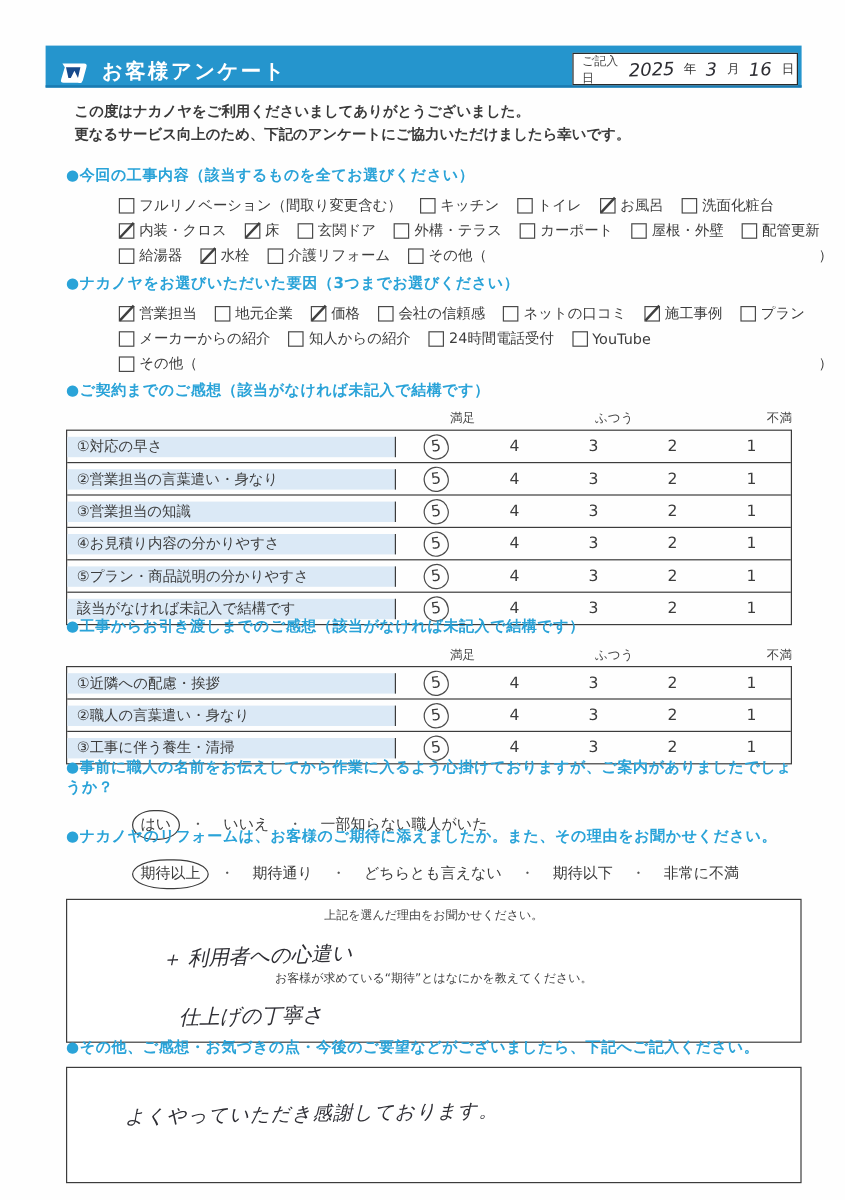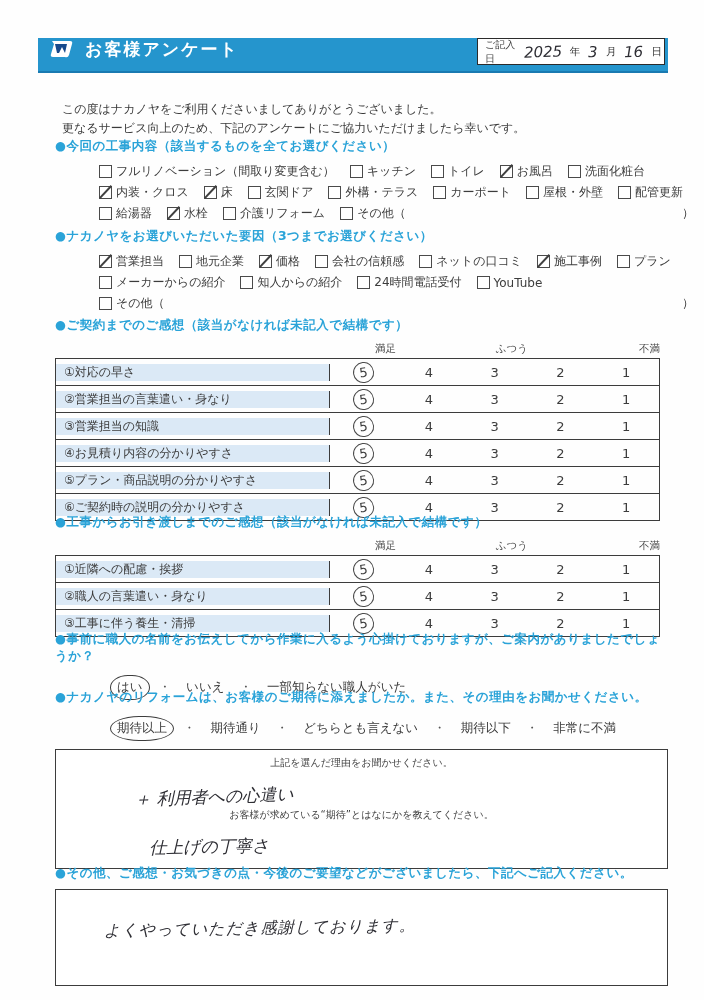--- a/index.html
+++ b/index.html
@@ -1,30 +1,30 @@
 <!DOCTYPE html>
 <html lang="ja"><head>
 <meta charset="utf-8">
 <style>
   html,body{margin:0;padding:0;background:#ffffff;}
   .page{position:relative;width:704px;height:1000px;background:#fefefe;overflow:hidden;
         font-family:"DejaVu Sans","Liberation Sans",sans-serif;color:#3c3c3c;}
   
   .bar{position:absolute;left:38px;top:38px;width:630px;height:35px;background:#2595cd;
-       border-bottom:2px solid #1a7ab1;display:flex;align-items:flex-start;box-sizing:border-box;}
+       border-bottom:2px solid #1a7ab1;display:flex;align-items:flex-end;box-sizing:border-box;}
   .logo{margin-left:11px;width:27px;height:21px;flex:0 0 auto;}
   .title{color:#ffffff;font-size:17px;font-weight:bold;letter-spacing:2px;margin-left:9px;}
   .datebox{margin-left:auto;margin-right:3px;background:#ffffff;border:1px solid #2b2b2b;
            height:27px;width:188px;display:flex;align-items:center;font-size:10px;box-sizing:border-box;}
   .datebox .lbl{margin-left:7px;color:#444;}
   .datebox .unit{font-size:10.5px;color:#333;margin:0 2px;}
   .hw{font-style:italic;color:#2e2e34;}
   .datebox .hw{font-size:15px;margin:0 6px;transform:rotate(-2deg);}
   
-  .intro{position:absolute;left:62px;top:100px;font-size:12px;line-height:19px;color:#3a3a3a;}
+  .intro{position:absolute;left:62px;top:84px;font-size:12px;line-height:19px;color:#3a3a3a;font-weight:bold;}
   
   .sec{position:absolute;left:55px;width:613px;}
   .heading{font-size:12.5px;font-weight:bold;color:#2aa3d8;letter-spacing:0.5px;}
   .cb-rows{margin-top:6px;}
   .cb-row{display:flex;align-items:center;height:21px;font-size:12px;width:605px;padding-left:44px;}
   .cb-item{display:inline-flex;align-items:center;margin-right:15px;white-space:nowrap;}
   .checkbox{position:relative;width:11px;height:11px;border:1.5px solid #4a4a4a;margin-right:4px;
             flex:0 0 auto;background:#fff;}
   .checkbox.checked::after{content:"";position:absolute;left:-3px;top:4px;width:17px;height:1.7px;
             background:#3f3f3f;transform:rotate(-47deg);}
@@ -314,21 +314,21 @@
               <span>3</span>
             </div>
             <div class="rcell">
               <span>2</span>
             </div>
             <div class="rcell">
               <span>1</span>
             </div>
           </div>
           <div class="rrow">
-            <div class="rlabel">⑥ご契約時の説明の分かりやすさ</div>
+            <div class="rlabel">該当がなければ未記入で結構です</div>
             <div class="rcell">
               <span class="circle5">5</span>
             </div>
             <div class="rcell">
               <span>4</span>
             </div>
             <div class="rcell">
               <span>3</span>
             </div>
             <div class="rcell">

